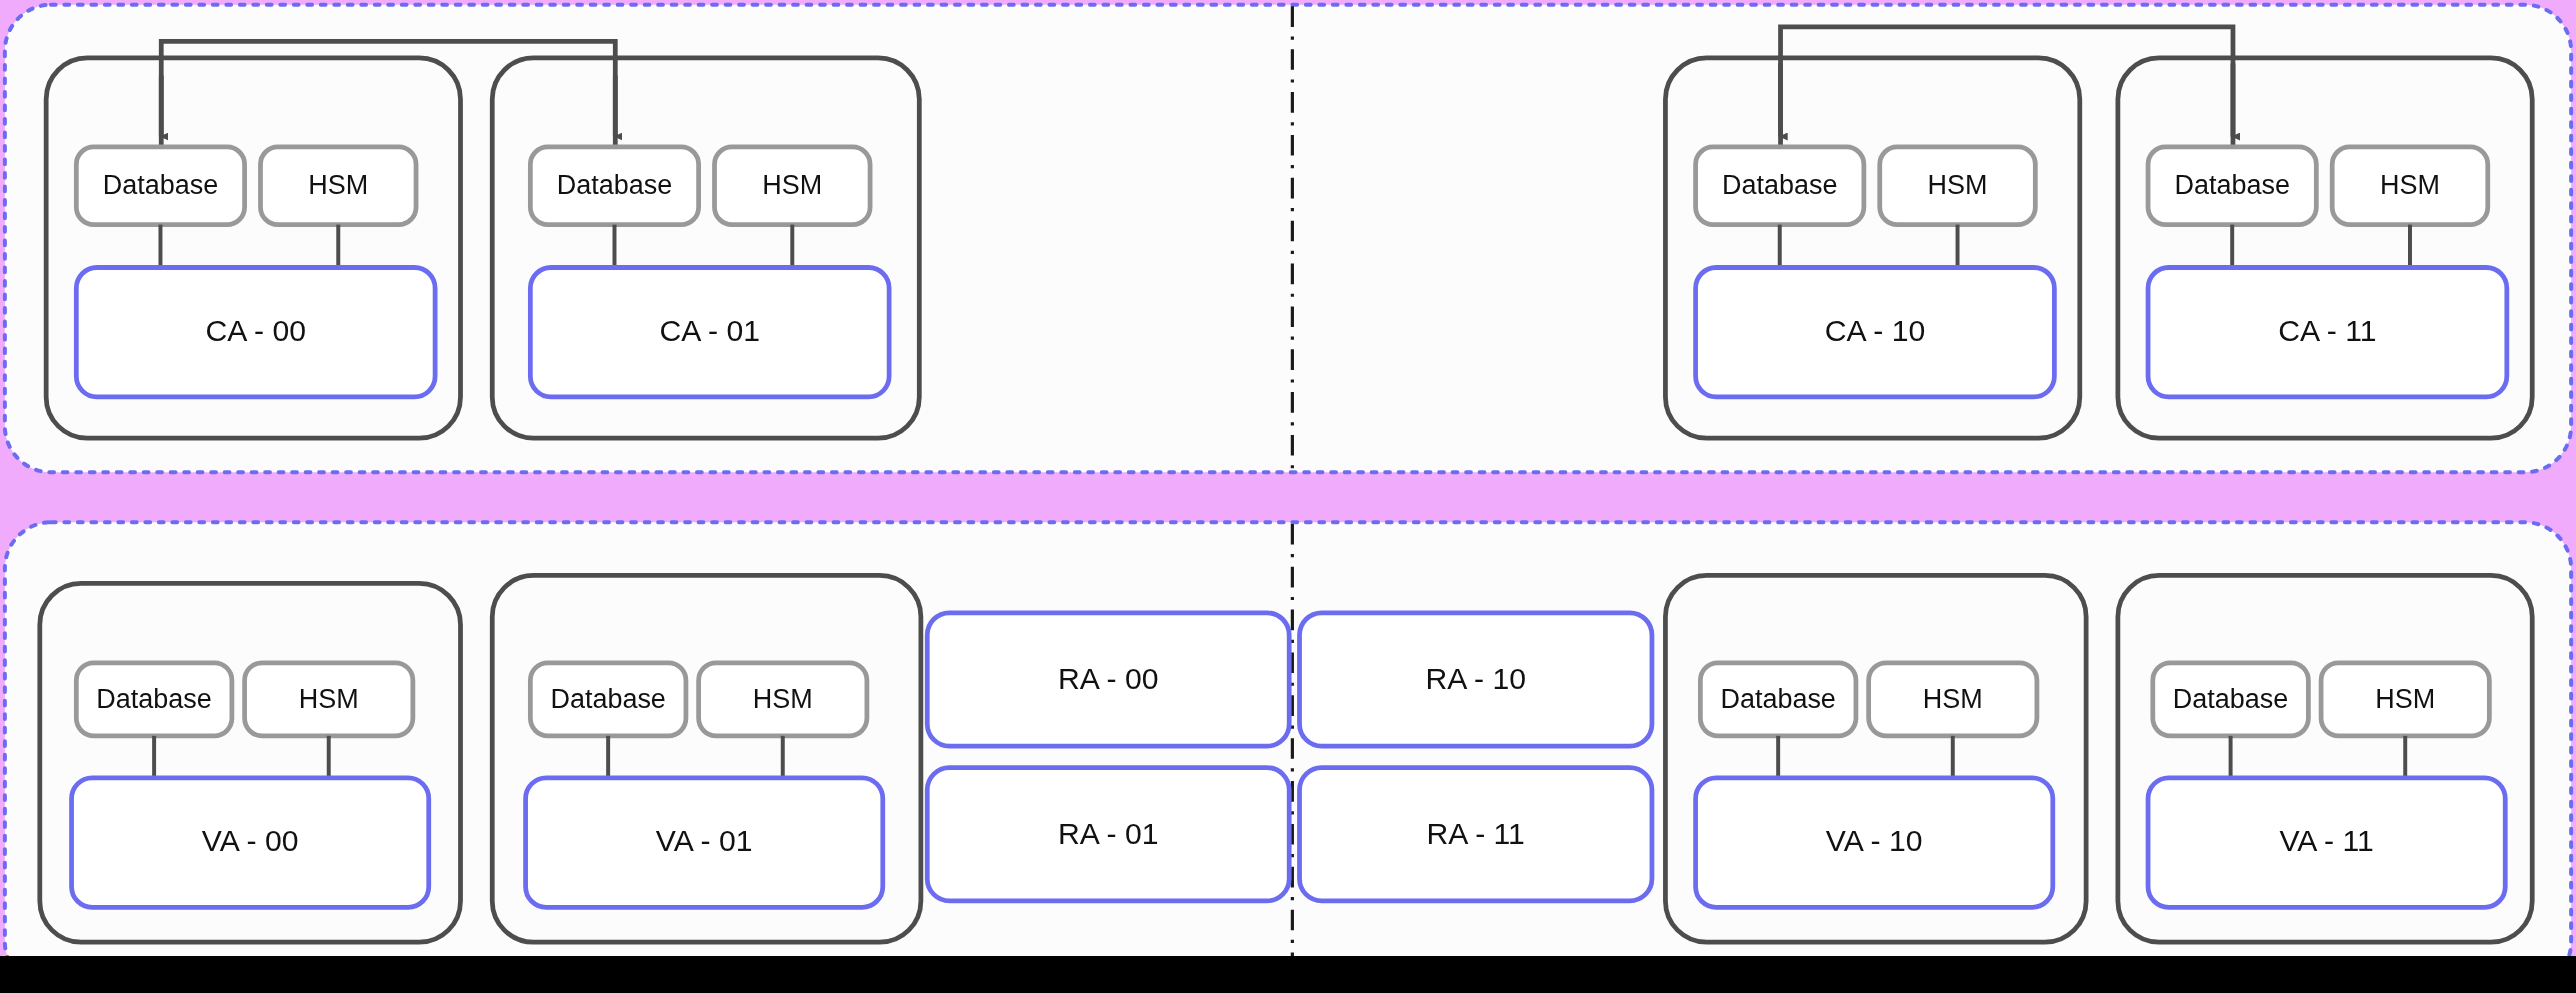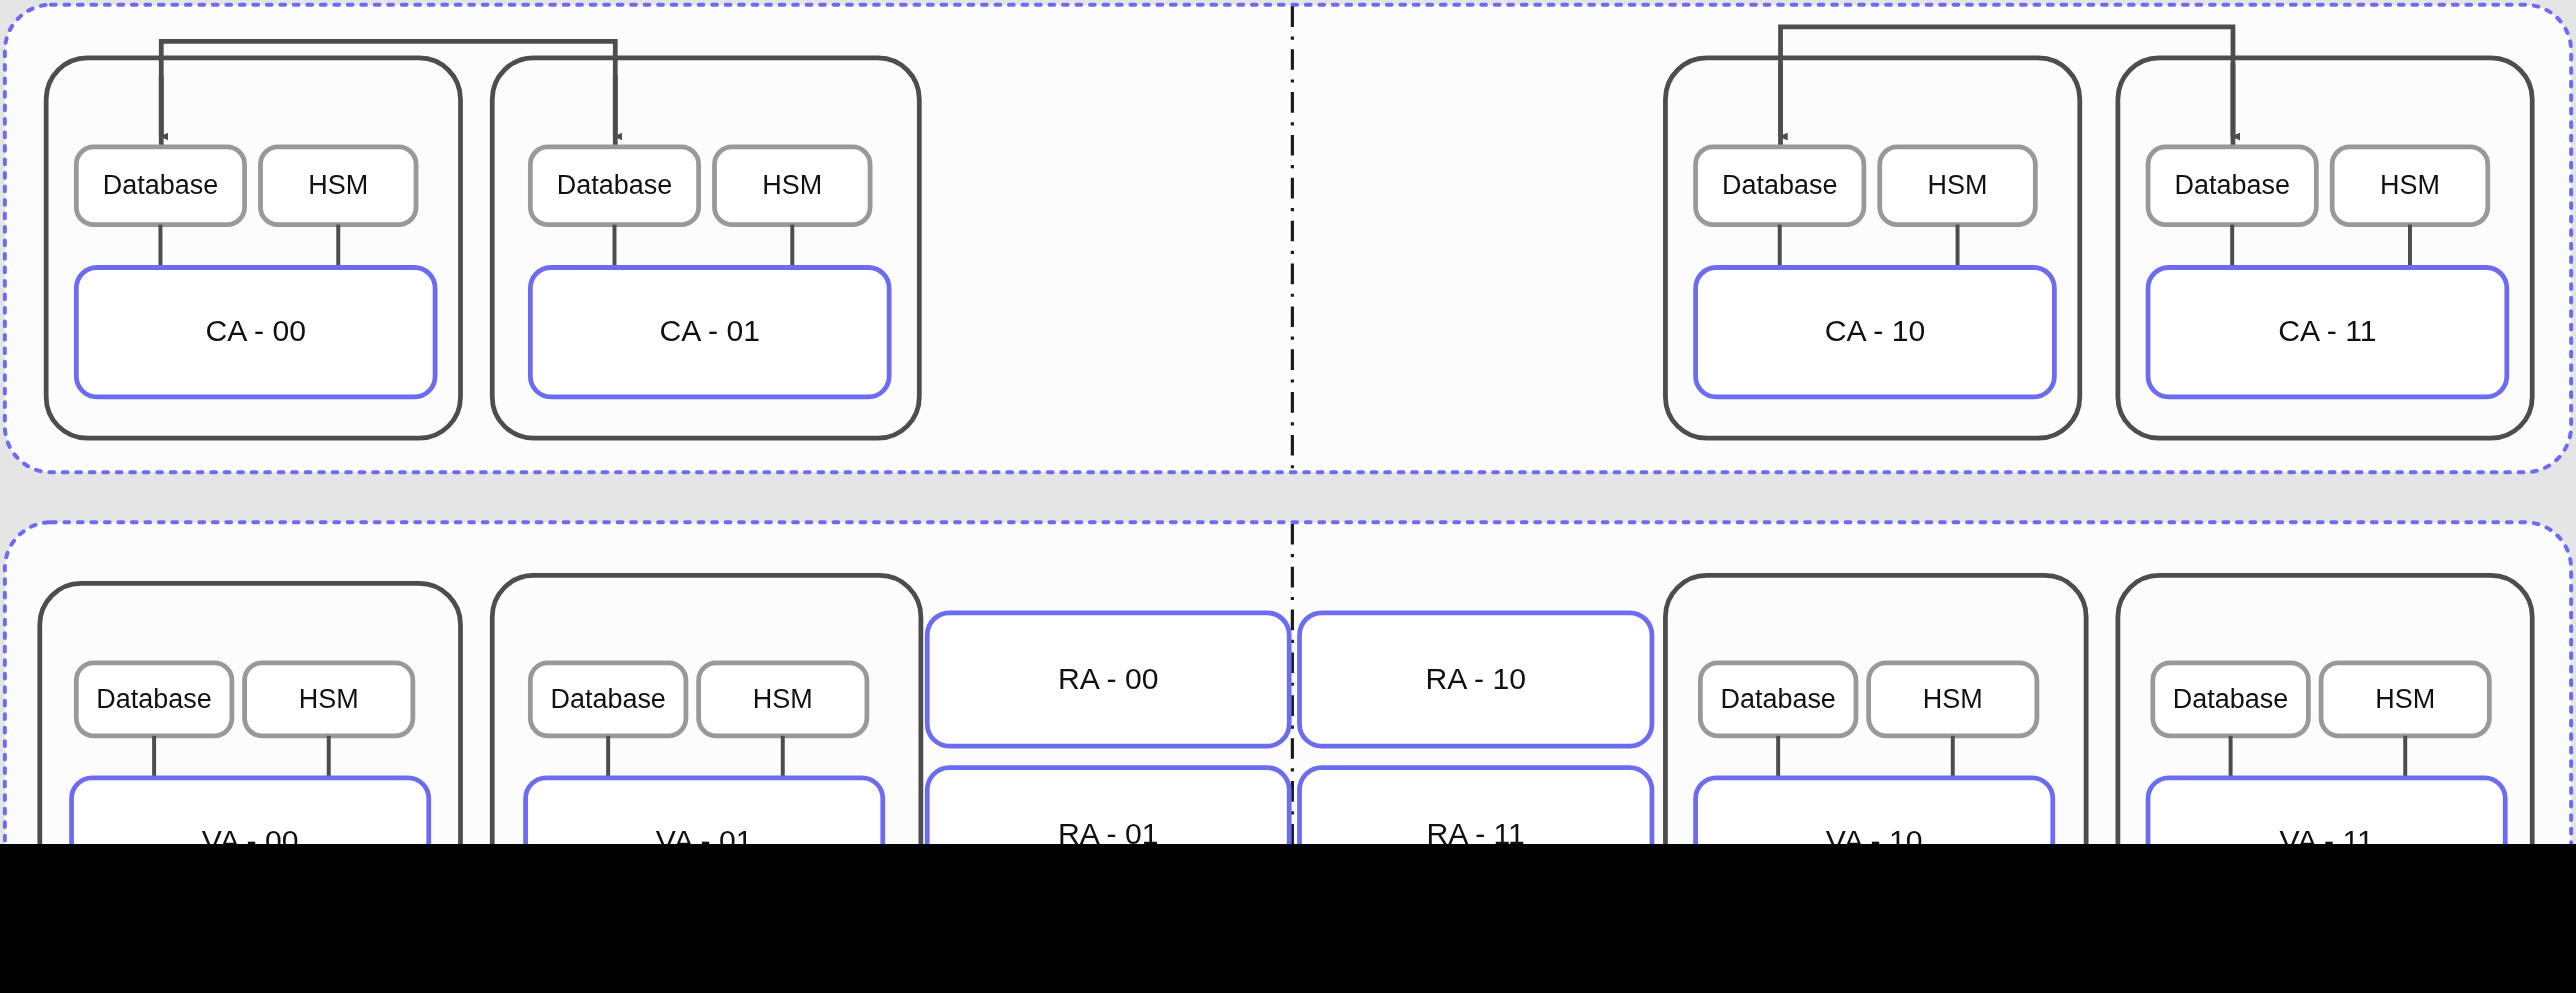--- a/index.html
+++ b/index.html
@@ -3,22 +3,22 @@
 <meta charset="utf-8">
 <style>
   html, body {
     margin: 0;
     padding: 0;
     background: #000000;
   }
   #stage {
     position: relative;
     width: 2576px;
-    height: 844px;
-    background: #e5e5e5;
+    height: 956px;
+    background: #f0abfc;
     overflow: hidden;
   }
   svg.diagram {
     position: absolute;
     left: 0;
     top: 0;
     width: 2576px;
     height: 993px;
     display: block;
   }

